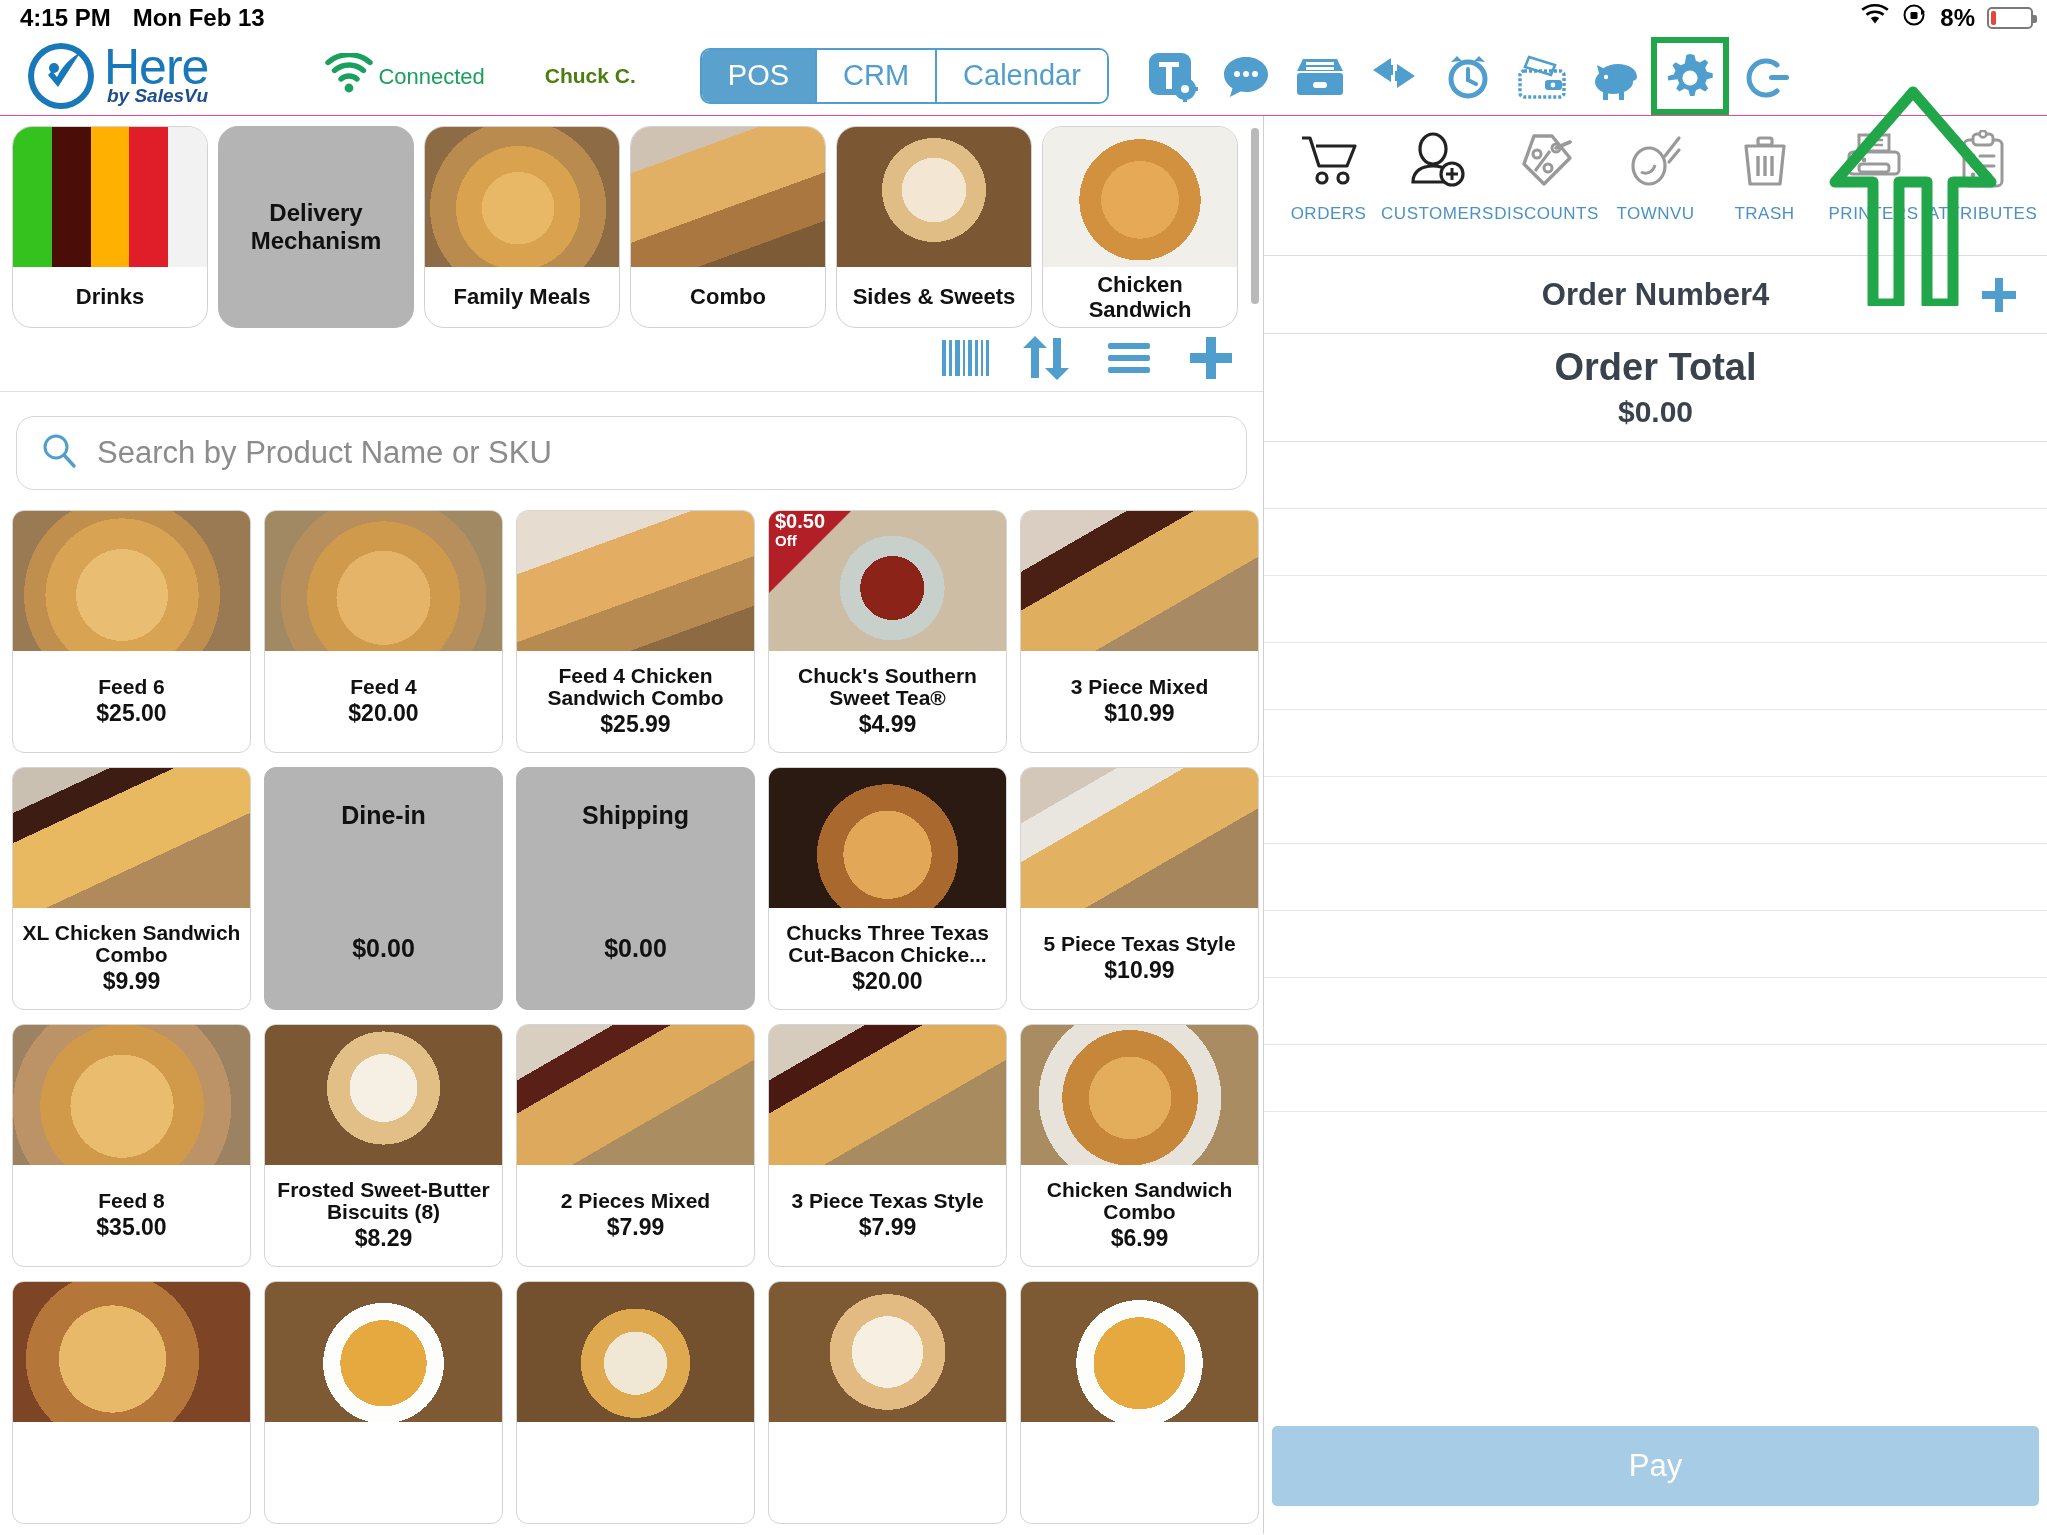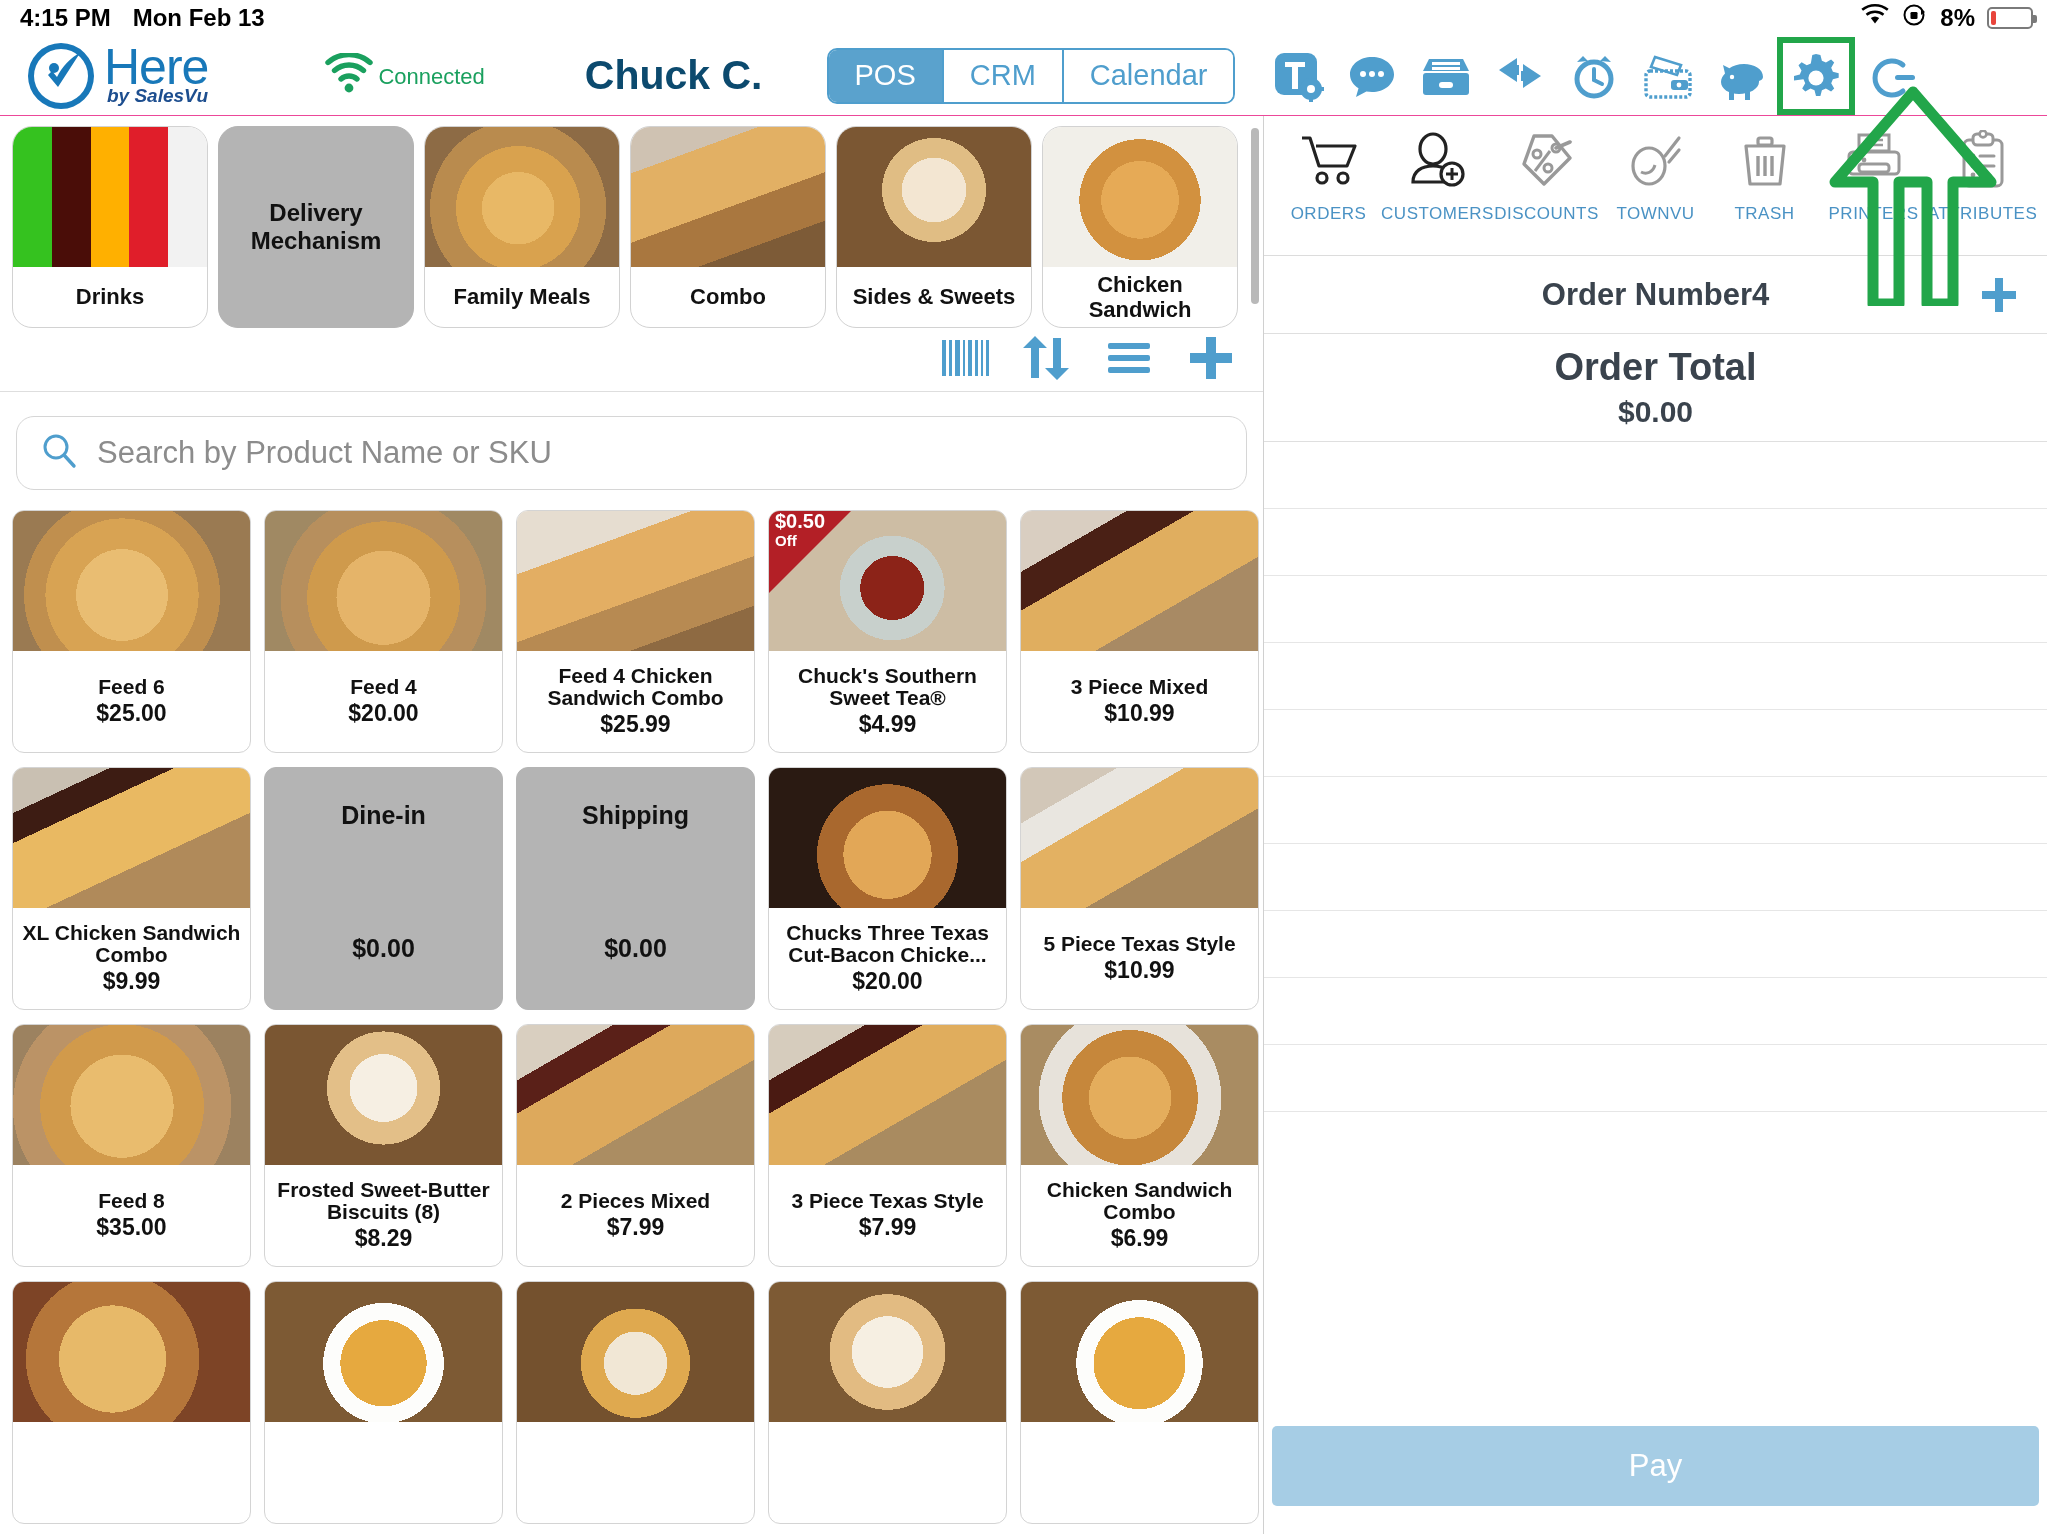--- a/index.html
+++ b/index.html
@@ -53,21 +53,21 @@
   .brand-sub {
     font-size: 19px; color: #1d4e8f; font-style: italic;
     font-weight: bold; display: block; margin-top: -6px; margin-left: 3px;
   }
   .wifi-block {
     margin-left: 112px; display: flex; flex-direction: row;
     align-items: center; justify-content: center;
   }
   .wifi-label { font-size: 22px; color: #1aa05e; margin-top: 2px; }
   .user-name {
-    margin-left: 100px; font-size: 41px; font-weight: bold; color: #0c4a6e;
+    margin-left: 60px; font-size: 21px; font-weight: bold; color: #4d7c0f;
   }
   .seg {
     margin-left: 64px;
     display: flex; border: 2px solid #4f9ecd; border-radius: 10px;
     overflow: hidden; height: 56px;
   }
   .seg-item {
     display: flex; align-items: center; justify-content: center;
     font-size: 29px; color: #4f9ecd; padding: 0 26px;
     border-right: 2px solid #4f9ecd; background: #fff;

